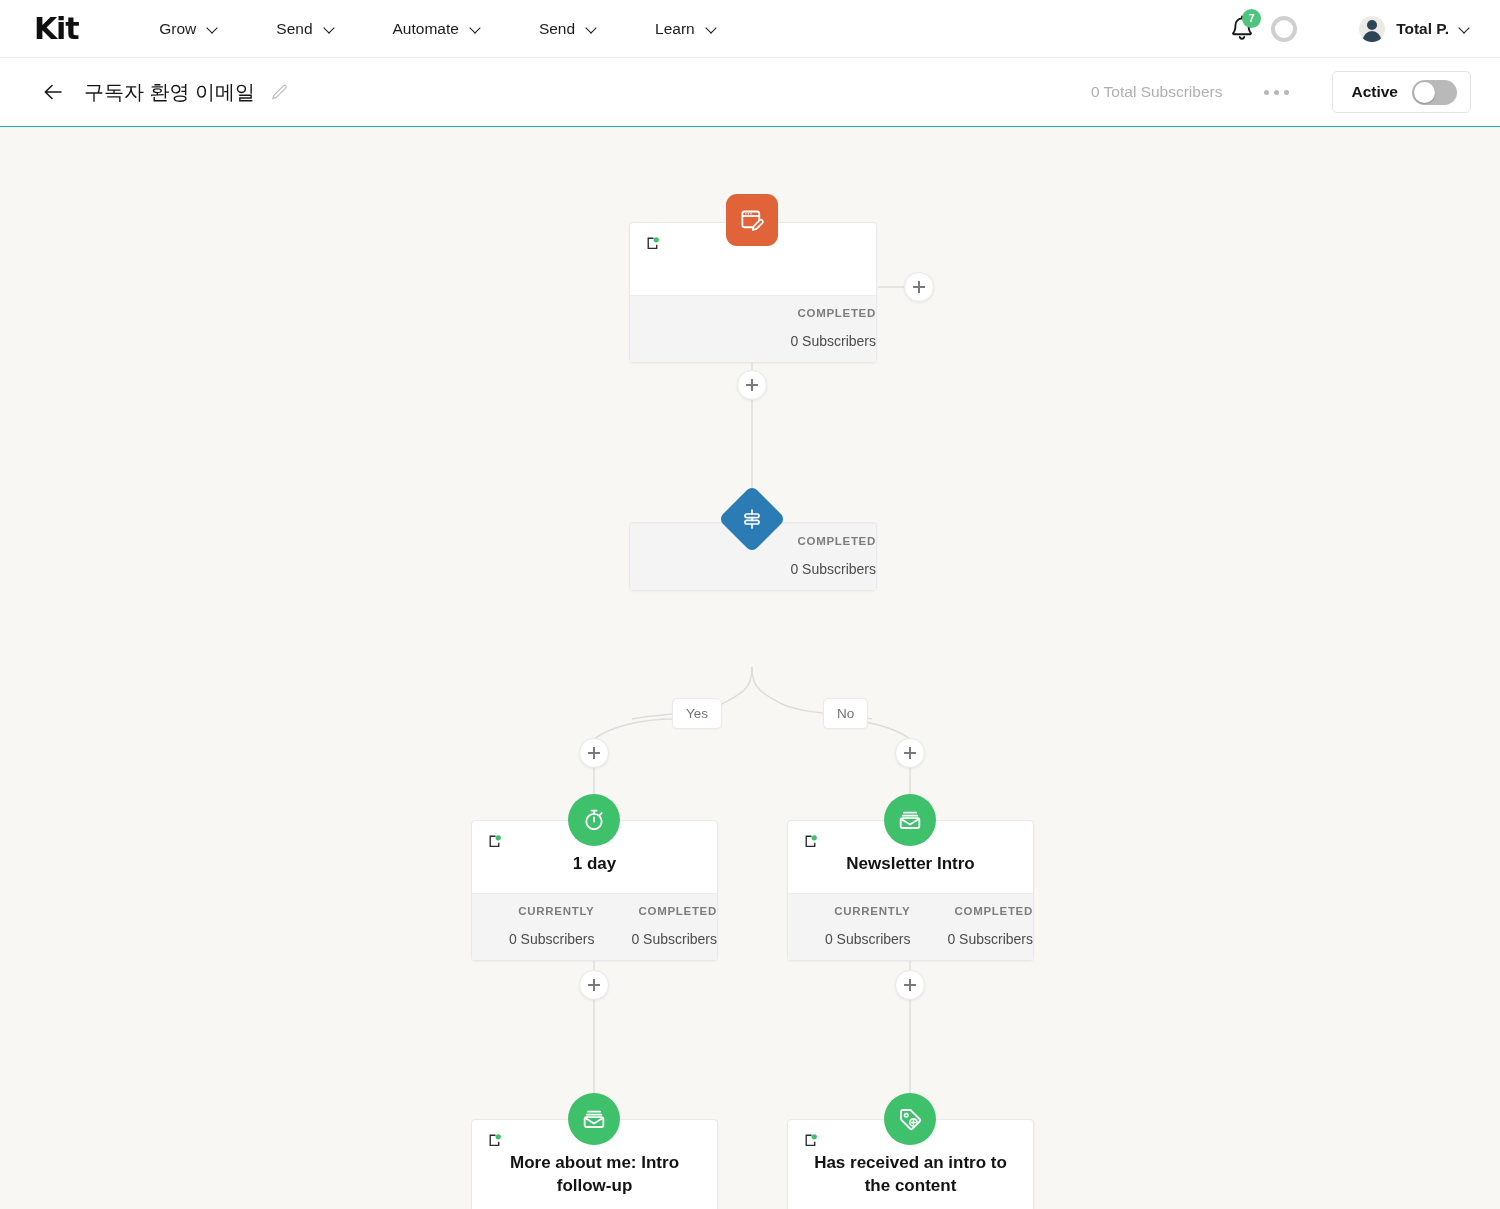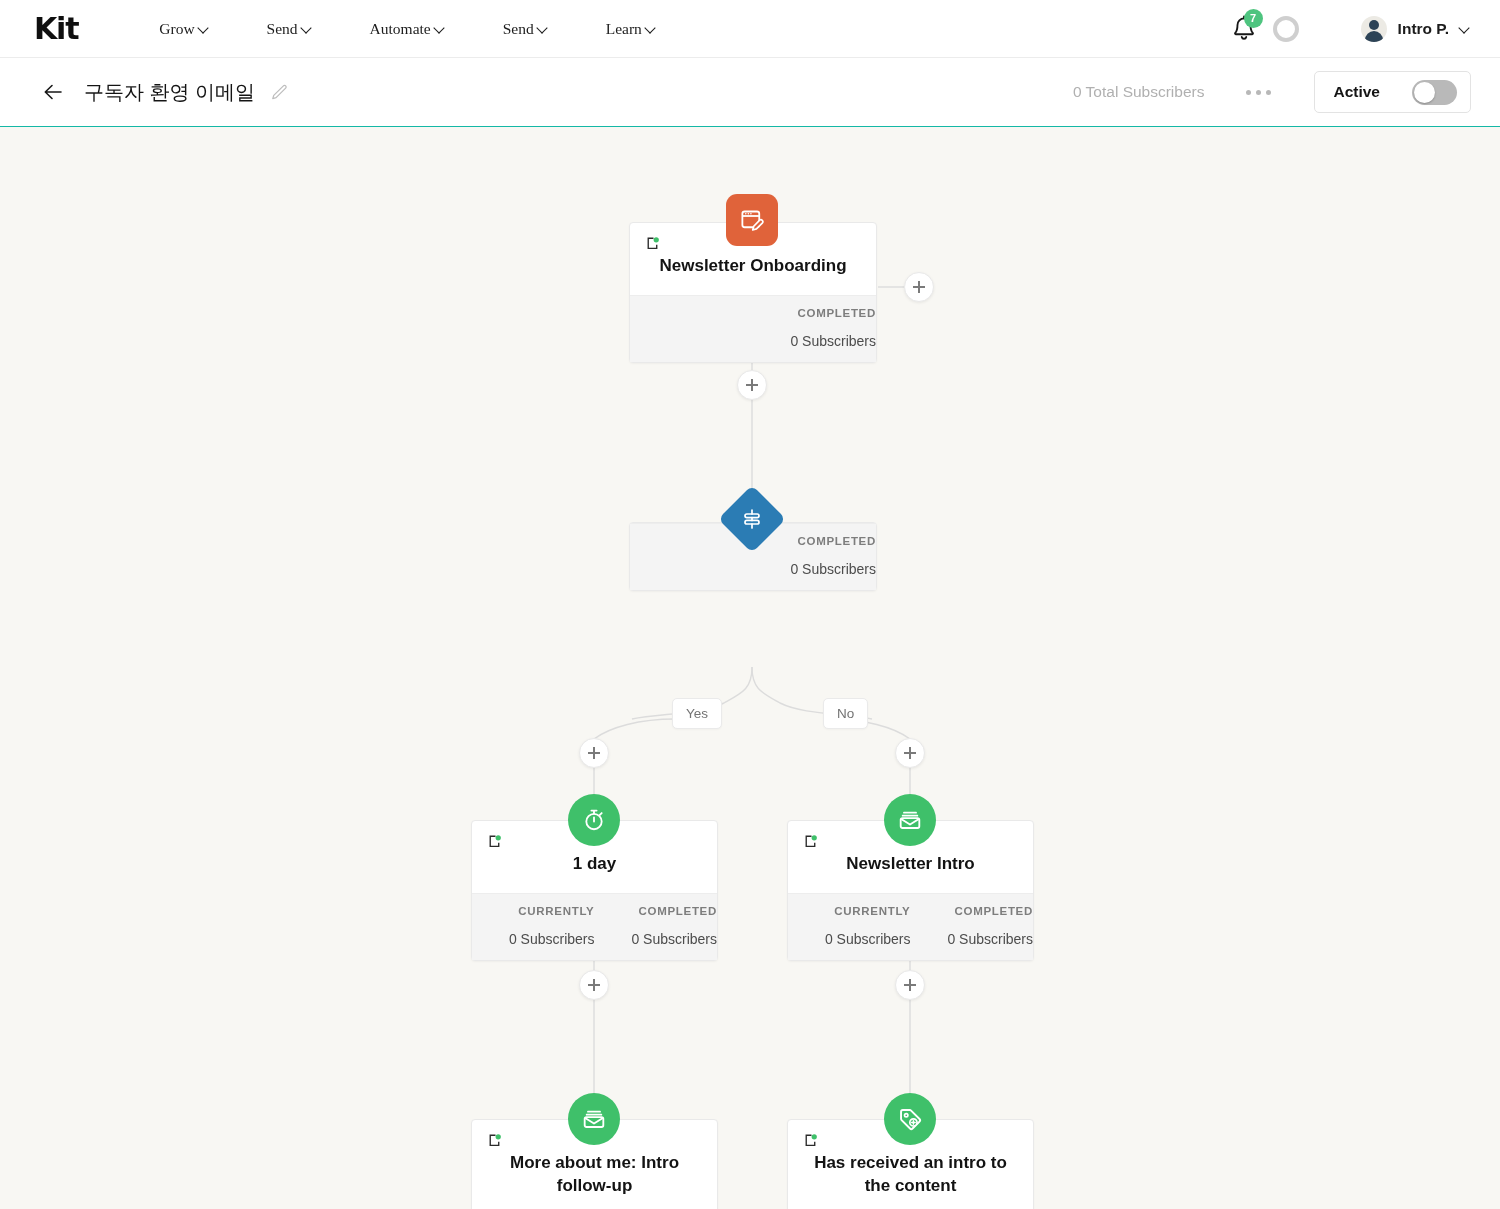--- a/index.html
+++ b/index.html
@@ -20,24 +20,24 @@
     z-index: 30;
   }
   .brand {
     margin-left: 34px;
     font-size: 30px; font-weight: 700; letter-spacing: -1.2px;
     color: #0f0f0f; line-height: 1;
     font-family: "DejaVu Sans", sans-serif;
   }
   .nav-items { display: flex; align-items: center; margin-left: 52px; gap: 0; }
   .nav-item {
-    display: flex; align-items: center; gap: 4px;
+    display: flex; align-items: center; gap: 12px;
     padding: 0 29px;
     font-size: 15.5px; color: #1c1c1c; font-weight: 400;
-    cursor: pointer; white-space: nowrap; font-family: Liberation Serif, serif;
+    cursor: pointer; white-space: nowrap;
   }
   .chev { display: inline-block; width: 10px; height: 10px; position: relative; }
   .chev::after {
     content: ""; position: absolute; left: 0; top: 0;
     width: 7px; height: 7px;
     border-right: 1.8px solid #1c1c1c; border-bottom: 1.8px solid #1c1c1c;
     transform: rotate(45deg);
   }
   .nav-right {
     margin-left: auto; display: flex; align-items: center;
@@ -88,21 +88,21 @@
   }
   .page-title {
     margin-left: 19px; font-size: 20px; color: #141414; font-weight: 400;
   }
   .edit-pencil { margin-left: 14px; width: 20px; height: 20px; cursor: pointer; }
   .subhead-right { margin-left: auto; display: flex; align-items: center; margin-right: 29px; }
   .total-subs { font-size: 15.5px; color: #b0b0b0; }
   .dots { display: flex; gap: 5px; margin-left: 36px; cursor: pointer; padding: 6px; }
   .dots i { width: 5px; height: 5px; border-radius: 50%; background: #b8b8b8; display: block; }
   .toggle-box {
-    margin-left: 37px; display: flex; align-items: center; gap: 32px;
+    margin-left: 37px; display: flex; align-items: center; gap: 14px;
     border: 1px solid #e3e3e3; border-radius: 5px;
     height: 42px; padding: 0 13px 0 18px; background: #fff; cursor: pointer;
   }
   .toggle-label { font-size: 15.5px; color: #141414; font-weight: 700; }
   .switch {
     width: 45px; height: 25px; border-radius: 13px;
     background: #b9b9b9; position: relative;
   }
   .switch::after {
     content: ""; position: absolute; left: 2px; top: 2px;
@@ -219,21 +219,21 @@
     <div class="bell-wrap">
       <div class="badge">7</div>
       <svg width="34" height="34" viewBox="0 0 24 24" fill="none">
         <path d="M12 4.5a4.6 4.6 0 0 0-4.6 4.6c0 3.3-.9 4.9-1.6 5.7-.3.3-.1.9.35.9h11.7c.45 0 .65-.6.35-.9-.7-.8-1.6-2.4-1.6-5.7A4.6 4.6 0 0 0 12 4.5z" stroke="#171717" stroke-width="1.3" stroke-linejoin="round"></path>
         <path d="M12 3.1v1.4M10.4 17.6c.2.8.85 1.3 1.6 1.3s1.4-.5 1.6-1.3" stroke="#171717" stroke-width="1.3" stroke-linecap="round"></path>
       </svg>
     </div>
     <div class="ring"></div>
     <div class="account">
       <div class="avatar"></div>
-      <div class="acct-name">Intro P.</div>
+      <div class="acct-name">Total P.</div>
       <span class="chev"></span>
     </div>
   </div>
 </div>
 
 <div class="subhead">
   <div class="back-arrow">
     <svg width="24" height="24" viewBox="0 0 24 24" fill="none">
       <path d="M20 12H4.5M11 5.5 4.3 12l6.7 6.5" stroke="#171717" stroke-width="1.6" stroke-linecap="round" stroke-linejoin="round"></path>
     </svg>
@@ -283,21 +283,20 @@
     <path d="M910 811 L910 843" stroke="#dcdcdc" stroke-width="1.4" fill="none"></path>
     <path d="M910 873 L910 968" stroke="#dcdcdc" stroke-width="1.4" fill="none"></path>
   </svg>
 
   <div class="card" style="left:629px; top:95px; width:248px;">
     <div class="card-body">
       <svg class="live-dot" viewBox="0 0 20 20" fill="none">
         <path d="M3 3h7v1.6H4.6V15H13v-3.4h1.6V16.6H3V3z" fill="#2b2b2b"></path>
         <circle cx="13.2" cy="5.6" r="3.1" fill="#3fc06a"></circle>
       </svg>
-      <div class="card-title">Newsletter Onboarding</div>
     </div>
     <div class="card-foot">
       <div class="foot-col">
         <div class="foot-lbl">COMPLETED</div>
         <div class="foot-val">0 Subscribers</div>
       </div>
     </div>
   </div>
   <div class="glyph sq" style="left:726px; top:67px;">
     <svg width="27" height="27" viewBox="0 0 24 24" fill="none">

